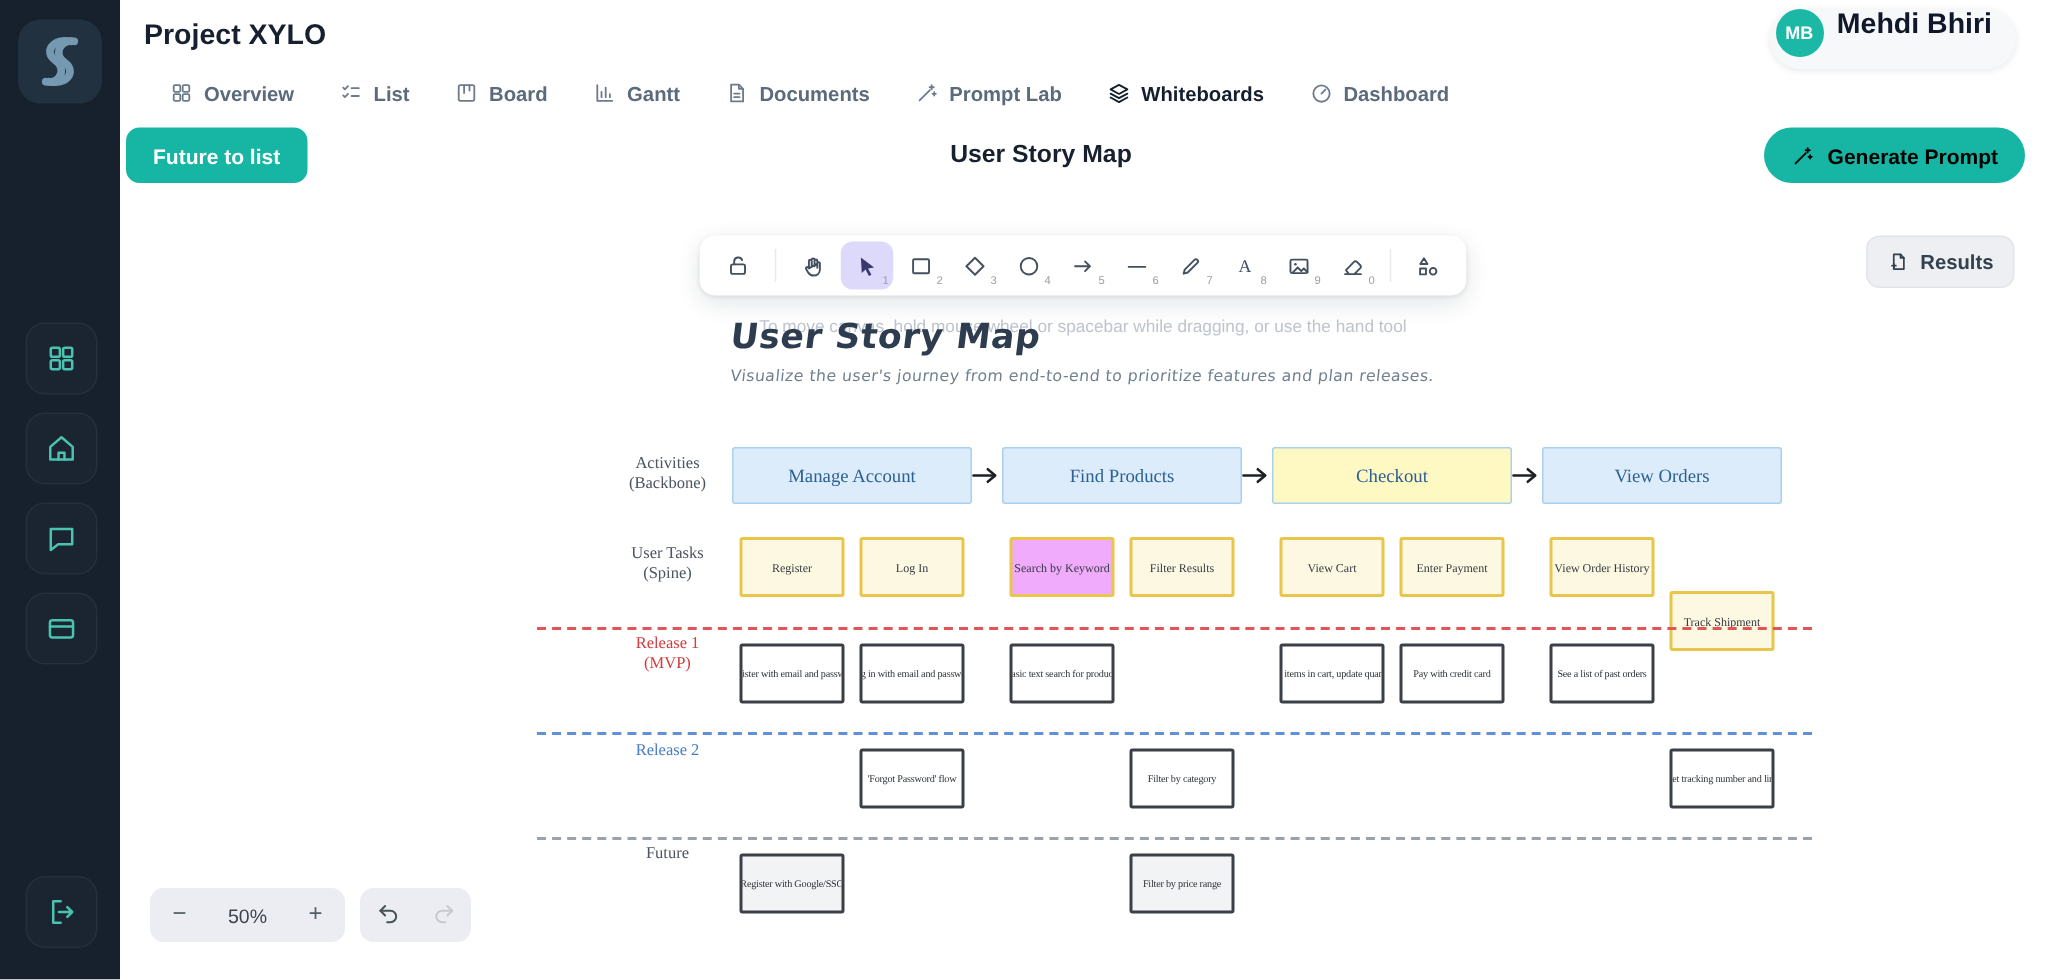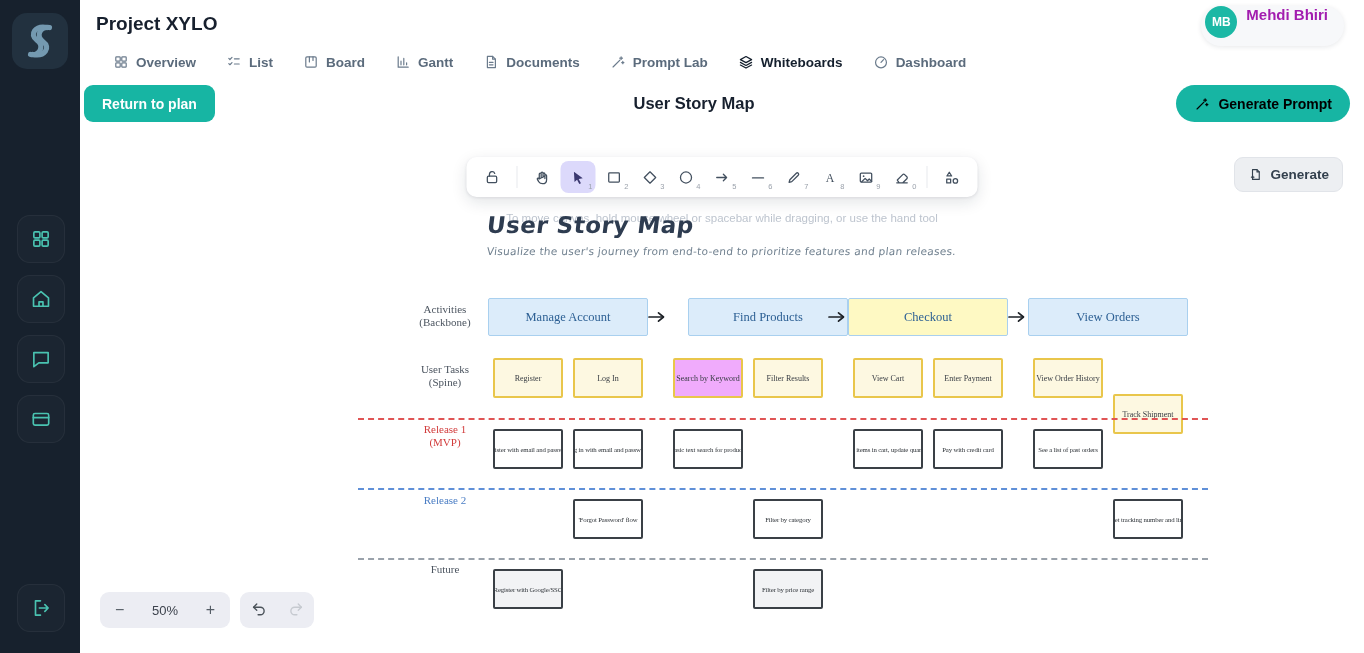--- a/index.html
+++ b/index.html
@@ -23,21 +23,21 @@
   .tabs{position:absolute;left:33px;top:54px;display:flex;gap:30px;align-items:center}
   .tab{display:flex;align-items:center;gap:7px;font-size:13.5px;font-weight:600;color:#5b6b7c;cursor:pointer;white-space:nowrap}
   .tab .icon{width:16px;height:16px;color:#6b7b8c}
   .tab.active{color:#141f2d}
   .tab.active .icon{color:#141f2d}
 
   .userpill{position:absolute;right:20px;top:6px;height:40px;background:#f7f8fa;border-radius:22px;
         display:flex;gap:9px;padding:0 16px 0 4px;box-shadow:0 1px 5px rgba(20,30,50,.10);cursor:pointer}
   .avatar{width:32px;height:32px;border-radius:50%;background:#1bb8a5;color:#fff;font-weight:700;
         font-size:12px;display:flex;align-items:center;justify-content:center}
-  .username{font-size:15px;font-weight:700;color:#a21caf}
+  .username{font-size:19px;font-weight:700;color:#0f172a}
 
   .btn-return{position:absolute;left:4px;top:85px;height:37px;background:#17b5a3;color:#fff;border:none;
         border-radius:9px;font-size:14px;font-weight:600;padding:0 18px;cursor:pointer;font-family:inherit}
   .board-title{position:absolute;left:0;right:56px;top:94px;text-align:center;font-size:16.5px;font-weight:700;color:#17202e}
   .btn-generate{position:absolute;right:14px;top:85px;height:37px;background:#17b5a3;color:#000000;border:none;
         border-radius:19px;font-size:14px;font-weight:600;padding:0 18px;cursor:pointer;font-family:inherit;
         display:flex;align-items:center;gap:8px}
   .btn-generate .icon{width:16px;height:16px}
 
   
@@ -215,21 +215,21 @@
         </span>
         <span>Dashboard</span>
       </div>
     </div>
 
   <div class="userpill">
     <div class="avatar">MB</div>
     <div class="username">Mehdi Bhiri</div>
   </div>
 
-  <button class="btn-return">Return to plan</button>
+  <button class="btn-return">Future to list</button>
   <div class="board-title">User Story Map</div>
   <button class="btn-generate">
     <span class="icon">
         <svg viewBox="0 0 20 20" fill="none" stroke="currentColor" stroke-width="1.5" stroke-linecap="round" stroke-linejoin="round">
           <path d="M3.8 16.2 12.4 7.6M13.9 3.5v3.4M12.2 5.2h3.4M16 9.3v2.8M14.6 10.7h2.8"></path>
         </svg>
       </span>
     <span>Generate Prompt</span>
   </button>
 
@@ -344,21 +344,21 @@
       </button>
     </div>
 
   <button class="btn-library">
     <span class="icon">
         <svg viewBox="0 0 20 20" fill="none" stroke="currentColor" stroke-width="1.5" stroke-linecap="round" stroke-linejoin="round">
           <path d="M6 3.5h6l3 3V16.5H6z"></path>
           <path d="M12 3.5v3h3M4.5 13.5h3.4M6.2 11.8v3.4"></path>
         </svg>
       </span>
-    <span>Generate</span>
+    <span>Results</span>
   </button>
 
   <div class="canvas" id="canvas">
     <div class="hint">To move canvas, hold mouse wheel or spacebar while dragging, or use the hand tool</div>
     <div class="map-title">User Story Map</div>
     <div class="map-sub">Visualize the user's journey from end-to-end to prioritize features and plan releases.</div>
   <div class="row-label" style="left: 323px; top: 303px; color: rgb(76, 85, 96);">
         <div>Activities</div>
         <div>(Backbone)</div>
       </div>
@@ -370,21 +370,21 @@
         <div>Release 1</div>
         <div>(MVP)</div>
       </div>
       <div class="row-label" style="left: 323px; top: 494px; color: rgb(74, 125, 196);">
         <div>Release 2</div>
       </div>
       <div class="row-label" style="left: 323px; top: 563px; color: rgb(76, 85, 96);">
         <div>Future</div>
       </div>
       <div class="shape activity" style="left: 408px; top: 298px; width: 160px; height: 38px; background: rgb(220, 236, 250); border-color: rgb(169, 208, 239); color: rgb(45, 96, 148);">Manage Account</div>
-      <div class="shape activity" style="left: 588px; top: 298px; width: 160px; height: 38px; background: rgb(220, 236, 250); border-color: rgb(169, 208, 239); color: rgb(45, 96, 148); margin-left: 20px;">Find Products</div>
+      <div class="shape activity" style="left: 588px; top: 298px; width: 160px; height: 38px; background: rgb(220, 236, 250); border-color: rgb(169, 208, 239); color: rgb(45, 96, 148);">Find Products</div>
       <div class="shape activity" style="left: 768px; top: 298px; width: 160px; height: 38px; background: #fef9c3; border-color: rgb(169, 208, 239); color: rgb(45, 96, 148);">Checkout</div>
       <div class="shape activity" style="left: 948px; top: 298px; width: 160px; height: 38px; background: rgb(220, 236, 250); border-color: rgb(169, 208, 239); color: rgb(45, 96, 148);">View Orders</div>
       <div class="flow-arrow" style="left: 568px; top: 309px;"><svg viewBox="0 0 20 16" fill="none" stroke="currentColor" stroke-width="1.7" stroke-linecap="round" stroke-linejoin="round">
           <path d="M1 8h14"></path>
           <path d="M10.5 3.8 15.5 8l-5 4.2"></path>
         </svg></div>
       <div class="flow-arrow" style="left: 748px; top: 309px;"><svg viewBox="0 0 20 16" fill="none" stroke="currentColor" stroke-width="1.7" stroke-linecap="round" stroke-linejoin="round">
           <path d="M1 8h14"></path>
           <path d="M10.5 3.8 15.5 8l-5 4.2"></path>
         </svg></div>

